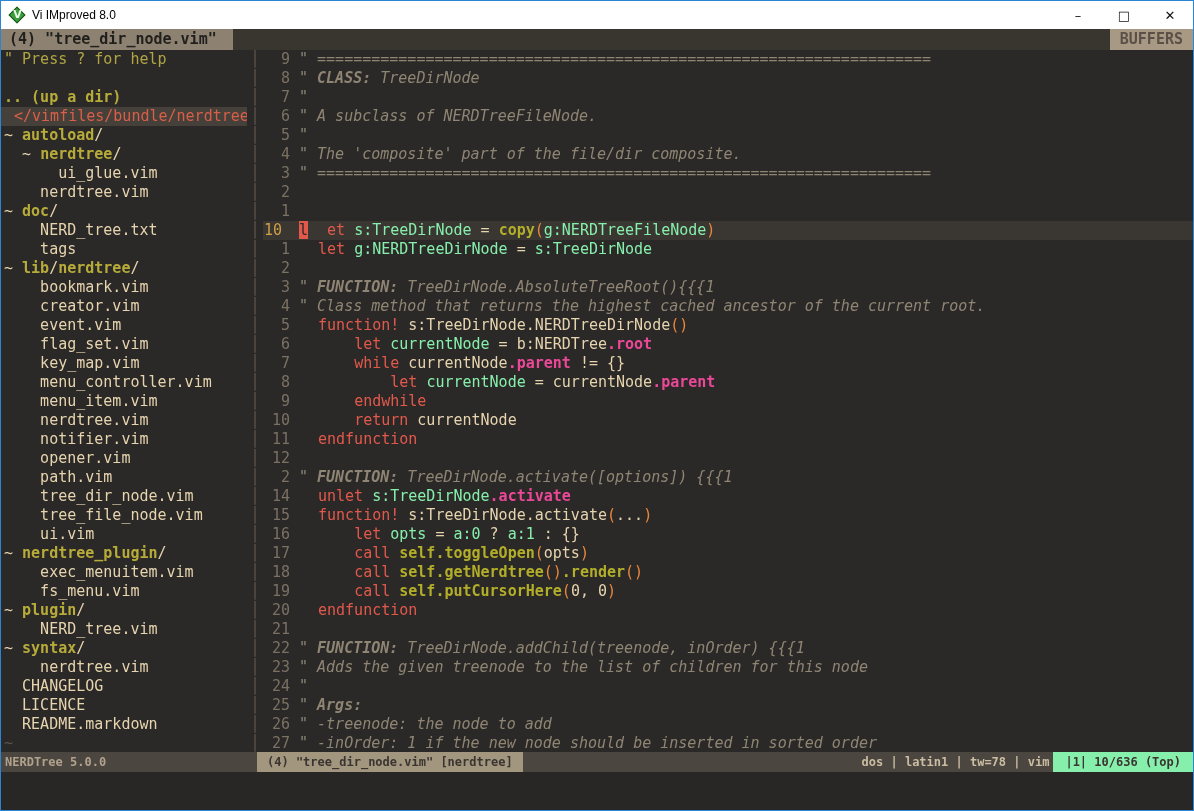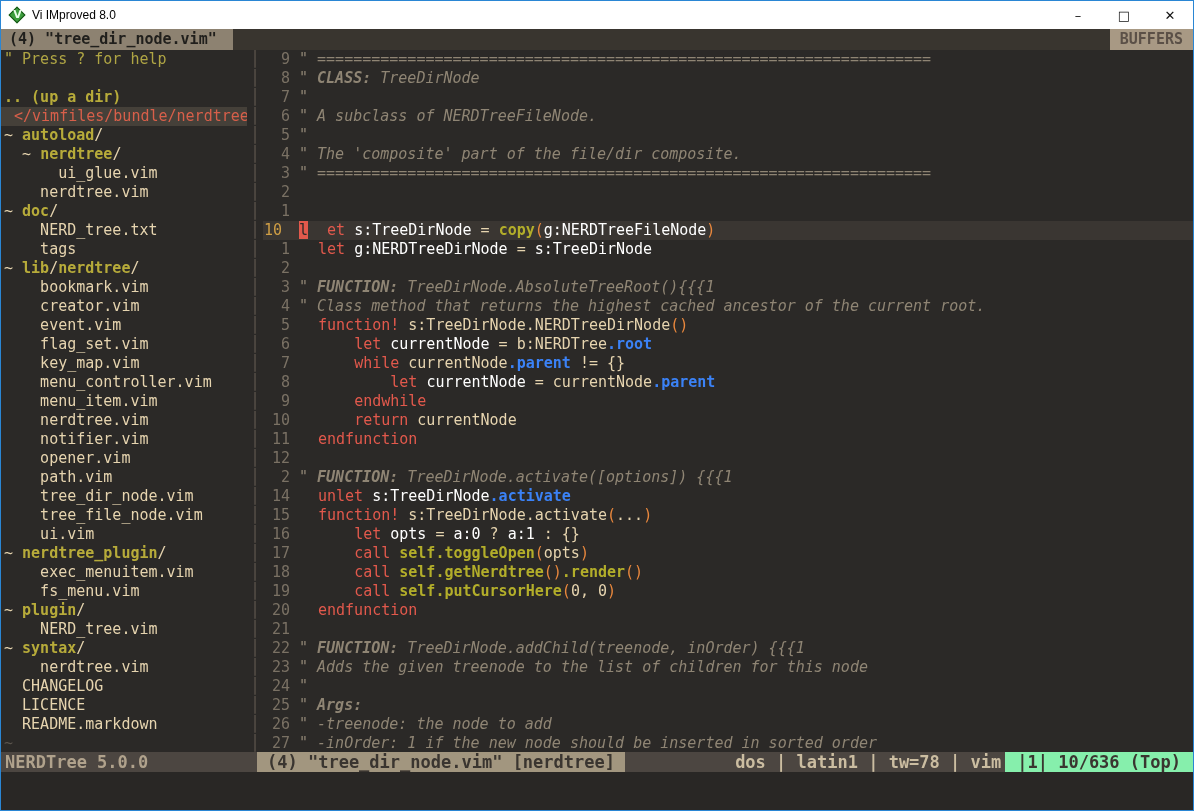--- a/index.html
+++ b/index.html
@@ -19,34 +19,34 @@
   .row { height:19px; white-space:pre; }
   .s-hl { background:#454039; margin-left:-3px; padding-left:13px; }
   .vsep { width:16px; flex:none; text-align:center; color:#60584e; overflow:hidden; }
   .editor { flex:1; overflow:hidden; }
   .ed-row { display:flex; height:19px; }
   .cursorline { background:#3a3632; }
   .gut { width:36px; flex:none; text-align:right; padding-right:9px; color:#7a7164; white-space:pre; }
   .gut.cur { text-align:left; padding-left:1px; padding-right:0; color:#cf9e45; }
   .code { white-space:pre; }
   .tk-fg   { color:#e6d4af; }
-  .tk-fgb  { color:#3b82f6; font-weight:bold; }
+  .tk-fgb  { color:#ec4899; font-weight:bold; }
   .tk-red  { color:#e2594c;padding-left:19px; }
-  .tk-aqua { color:#ffffff; }
+  .tk-aqua { color:#86efac; }
   .tk-green{ color:#b3ae2a; font-weight:bold; }
   .tk-orange{ color:#e8873d; }
   .tk-com  { color:#8f8574; font-style:italic; }
   .tk-comb { color:#8f8574; font-style:italic; font-weight:bold; }
   .tk-cursor{ background:#e2594c; color:#2b2927; }
   .tk-sfg  { color:#e6d4af; }
   .tk-syel { color:#afa544; }
   .tk-syelb{ color:#b7ab3a; font-weight:bold; }
   .tk-sred { color:#d85f4a; }
   .tk-stil { color:#5a544d; }
-  .statusbar { height:20px; flex:none; display:flex; background:#4c4641; font-weight:bold; font-size:17px; line-height:20px; }
+  .statusbar { height:20px; flex:none; display:flex; background:#4c4641; font-weight:bold; font-size:12px; line-height:20px; }
   .st-nerdtree { width:256px; flex:none; background:#4c4641; color:#b0a28c; padding-left:4px; white-space:pre; }
   .st-file { background:#a2967f; color:#3a3530; padding:0 10px; white-space:pre; }
   .st-fill { flex:1; }
   .st-info { color:#cbbda1; padding-right:4px; white-space:pre; }
   .st-pos { background:#86efac; color:#3a3530; padding:0 12px; white-space:pre; }
   .cmdline { height:38px; flex:none; background:#292725; }
 </style>
 </head>
 <body>
 

